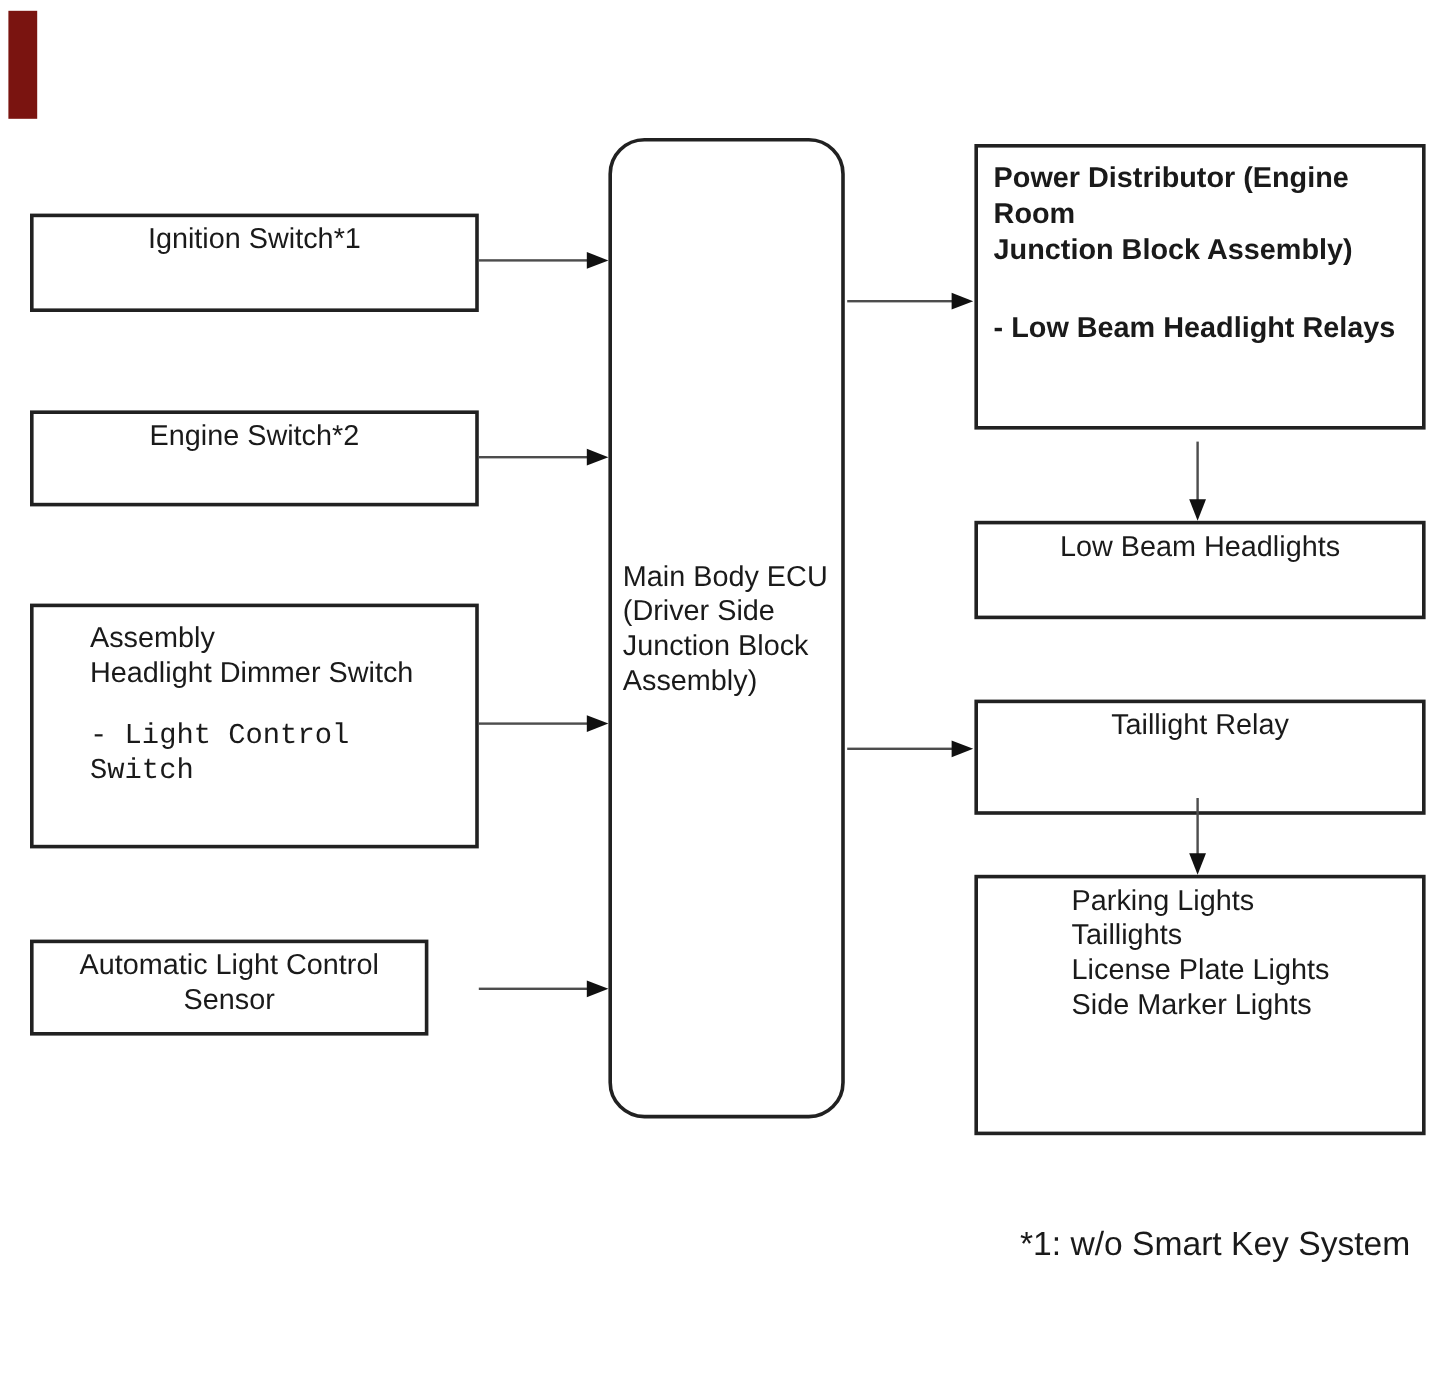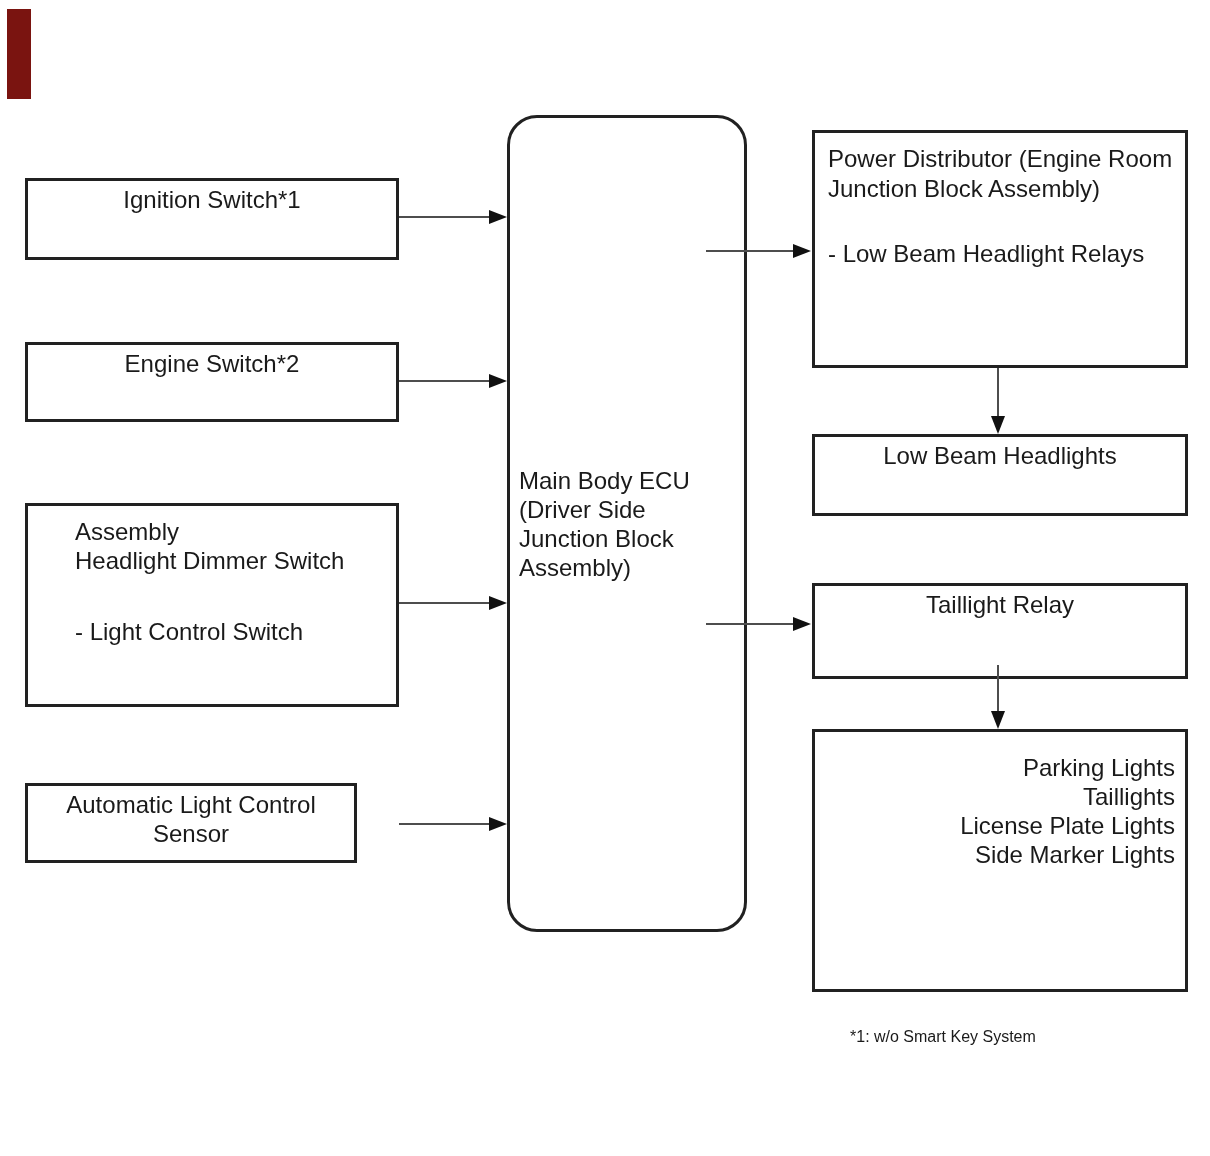--- a/index.html
+++ b/index.html
@@ -55,32 +55,32 @@
     width: 0; height: 0;
     border-left: 7px solid transparent;
     border-right: 7px solid transparent;
     border-top: 18px solid #111111;
   }
   
   .box-ignition   { left: 25px;  top: 178px; width: 374px; height: 82px; }
   .box-engine     { left: 25px;  top: 342px; width: 374px; height: 80px; }
   .box-dimmer     { left: 25px;  top: 503px; width: 374px; height: 204px; padding: 11px 12px 0 47px; }
   .box-autosensor { left: 25px;  top: 783px; width: 332px; height: 80px; }
-  .box-ecu        { left: 507px; top: 115px; width: 240px; height: 817px; }
-  .box-power      { left: 812px; top: 130px; width: 376px; height: 238px; padding: 11px 10px 0 13px; line-height: 30px; }
+  .box-ecu        { left: 507px; top: 115px; width: 197px; height: 817px; }
+  .box-power      { left: 812px; top: 120px; width: 376px; height: 238px; padding: 11px 10px 0 13px; line-height: 30px; font-weight: bold; }
   .box-lowbeam    { left: 812px; top: 434px; width: 376px; height: 82px; }
   .box-taillight  { left: 812px; top: 583px; width: 376px; height: 96px; }
-  .box-parking    { left: 812px; top: 729px; width: 376px; height: 263px; padding: 21px 10px 0 78px; text-align: right; }
-  .sub-dimmer  { margin-top: 42px; }
+  .box-parking    { left: 812px; top: 729px; width: 376px; height: 217px; padding: 4px 10px 0 78px; }
+  .sub-dimmer  { margin-top: 24px; font-family: Liberation Mono, monospace; }
   .sub-power   { margin-top: 35px; }
   .parking-list > div + div { }
   .footnote {
     position: absolute;
     left: 850px;
-    font-size: 16px;
+    font-size: 28px;
     line-height: 29px;
   }
   .fn1 { top: 1022px; }
   .fn2 { top: 1077px; }
 </style>
 </head>
 <body>
 
 <div class="canvas">
 

